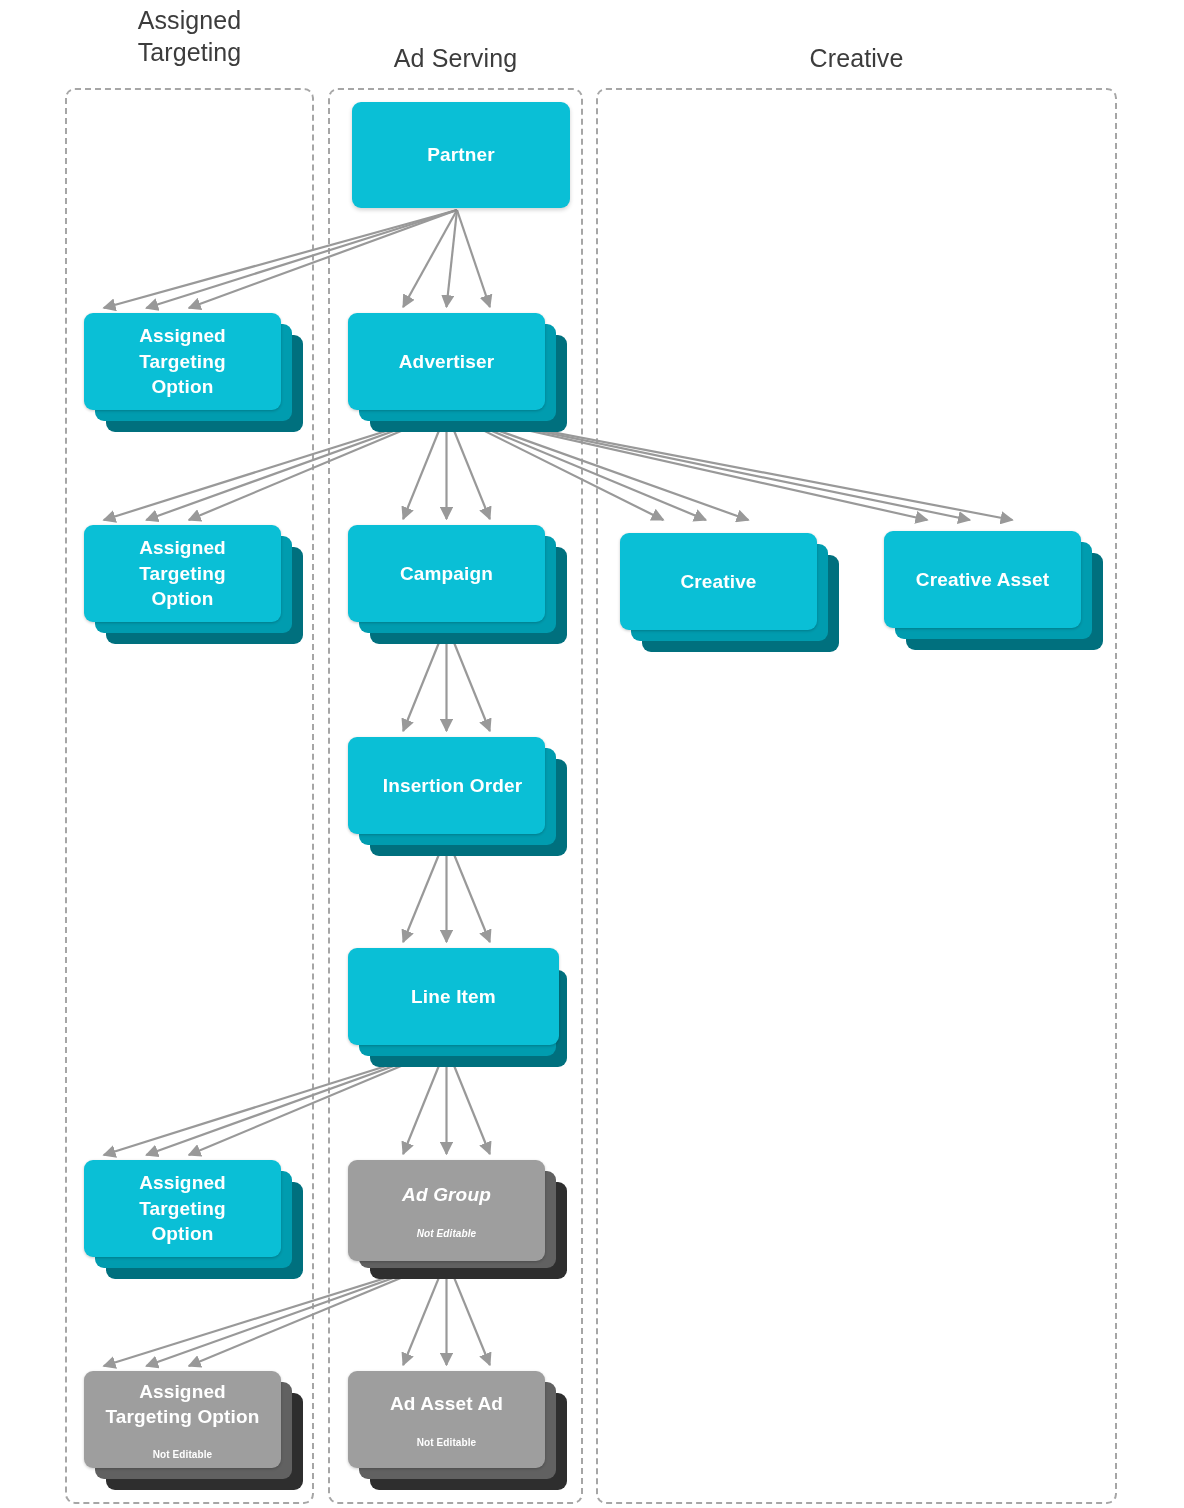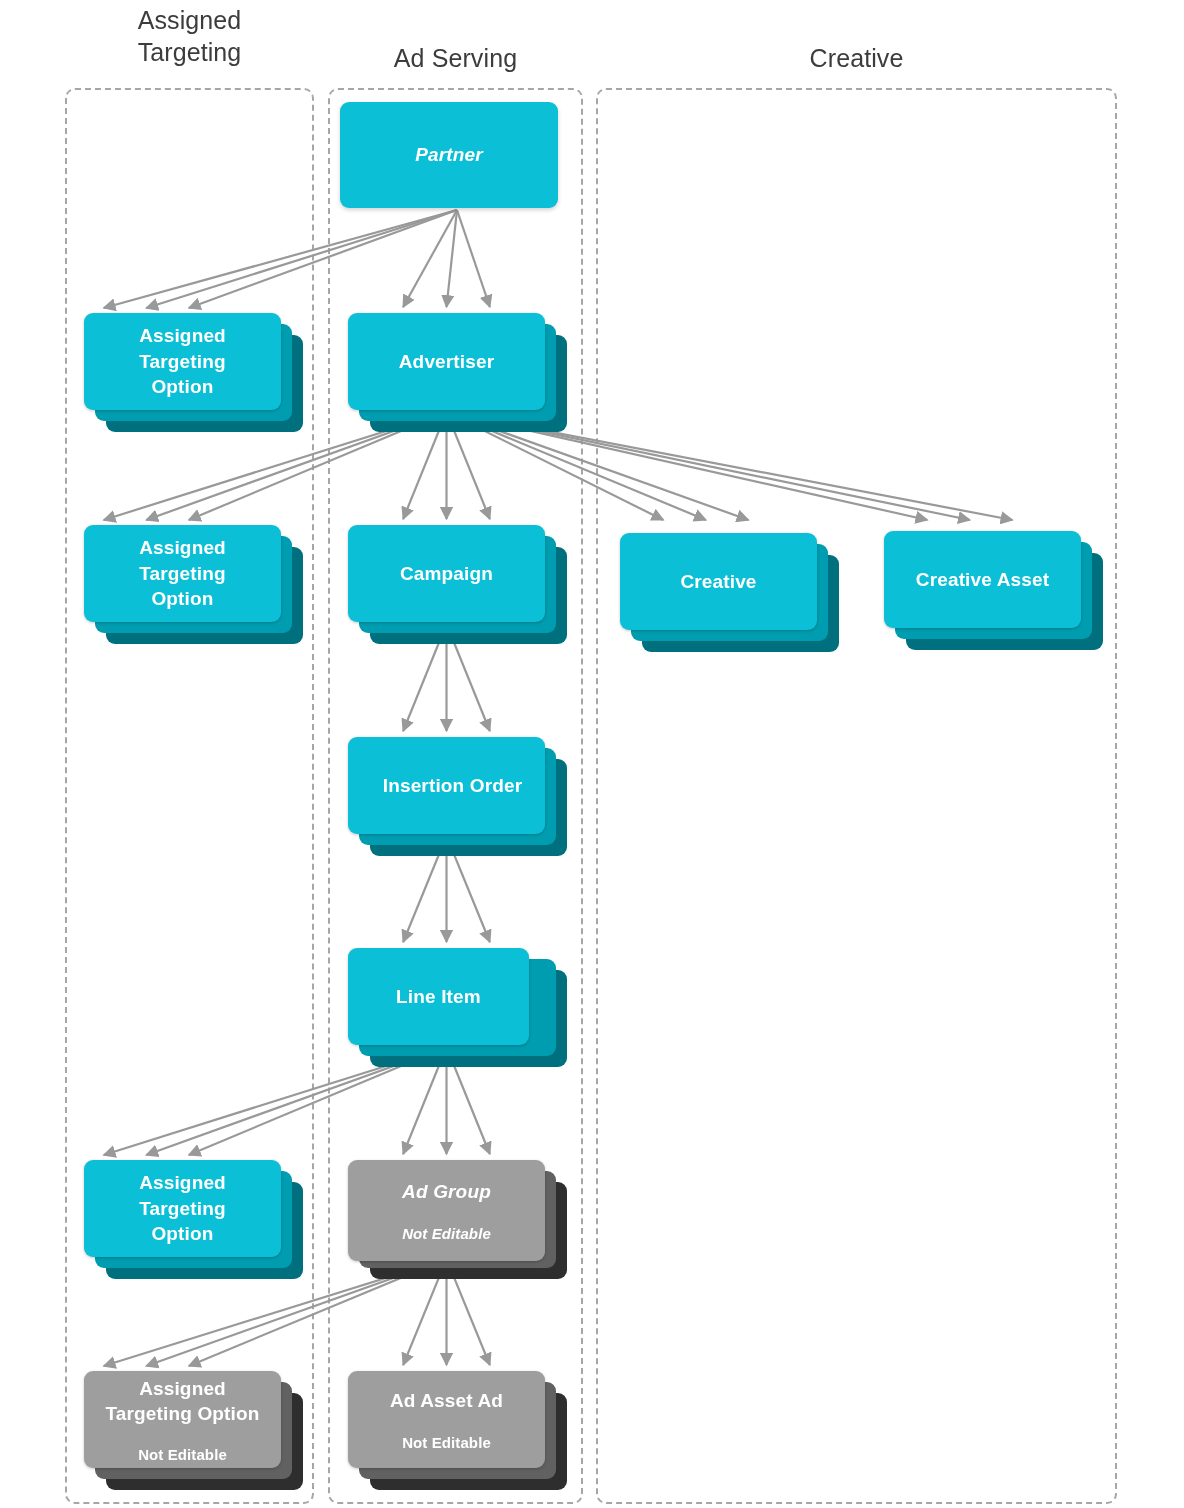--- a/index.html
+++ b/index.html
@@ -76,21 +76,21 @@
 
   .node-title {
     font-size: 19px;
     font-weight: bold;
     line-height: 1.34;
     color: #ffffff;
     letter-spacing: 0.15px;
     white-space: pre-line;
   }
   .node-sub {
-    font-size: 15px;
+    font-size: 10px;
     font-weight: bold;
     color: #ffffff;
     margin-top: 20px;
     letter-spacing: 0.1px;
   }
   .node.single .card.layer-front { box-shadow: 0 2px 4px rgba(0,0,0,0.18); }
 </style>
 </head>
 <body>
 
@@ -147,21 +147,21 @@
       <line x1="446.5" y1="1047" x2="489.84000000000003" y2="1154" stroke="#999999" stroke-width="2.2" marker-end="url(#ah)"></line>
       <line x1="446.5" y1="1259" x2="103.7" y2="1366" stroke="#999999" stroke-width="2.2" marker-end="url(#ah)"></line>
       <line x1="446.5" y1="1259" x2="146.252" y2="1366" stroke="#999999" stroke-width="2.2" marker-end="url(#ah)"></line>
       <line x1="446.5" y1="1259" x2="188.80399999999997" y2="1366" stroke="#999999" stroke-width="2.2" marker-end="url(#ah)"></line>
       <line x1="446.5" y1="1259" x2="403.15999999999997" y2="1365" stroke="#999999" stroke-width="2.2" marker-end="url(#ah)"></line>
       <line x1="446.5" y1="1259" x2="446.5" y2="1365" stroke="#999999" stroke-width="2.2" marker-end="url(#ah)"></line>
       <line x1="446.5" y1="1259" x2="489.84000000000003" y2="1365" stroke="#999999" stroke-width="2.2" marker-end="url(#ah)"></line>
     </svg>
 
   <div id="nodes-layer">
-      <div class="node cyan single" style="left: 340px; top: 102px; width: 242px; height: 130px; font-style: italic;">
+      <div class="node cyan single" style="left: 352px; top: 102px; width: 242px; height: 130px;">
         <div class="card layer-front" style="left: 0px; top: 0px; width: 218px; height: 106px;">
           <div class="node-title">Partner</div>
         </div>
       </div>
       <div class="node cyan" style="left: 84px; top: 313px; width: 221px; height: 121px;">
         <div class="card layer-back" style="left: 22px; top: 22px; width: 197px; height: 97px;"></div>
         <div class="card layer-mid" style="left: 11px; top: 11px; width: 197px; height: 97px;"></div>
         <div class="card layer-front" style="left: 0px; top: 0px; width: 197px; height: 97px;">
           <div class="node-title">Assigned
 Targeting
@@ -208,21 +208,21 @@
       <div class="node cyan" style="left: 348px; top: 737px; width: 221px; height: 121px;">
         <div class="card layer-back" style="left: 22px; top: 22px; width: 197px; height: 97px;"></div>
         <div class="card layer-mid" style="left: 11px; top: 11px; width: 197px; height: 97px;"></div>
         <div class="card layer-front" style="left: 0px; top: 0px; width: 197px; height: 97px; padding-left: 12px;">
           <div class="node-title">Insertion Order</div>
         </div>
       </div>
       <div class="node cyan" style="left: 348px; top: 948px; width: 221px; height: 121px;">
         <div class="card layer-back" style="left: 22px; top: 22px; width: 197px; height: 97px;"></div>
         <div class="card layer-mid" style="left: 11px; top: 11px; width: 197px; height: 97px;"></div>
-        <div class="card layer-front" style="left: 0px; top: 0px; width: 181px; height: 97px;">
+        <div class="card layer-front" style="left: 0px; top: 0px; width: 211px; height: 97px;">
           <div class="node-title">Line Item</div>
         </div>
       </div>
       <div class="node cyan" style="left: 84px; top: 1160px; width: 221px; height: 121px;">
         <div class="card layer-back" style="left: 22px; top: 22px; width: 197px; height: 97px;"></div>
         <div class="card layer-mid" style="left: 11px; top: 11px; width: 197px; height: 97px;"></div>
         <div class="card layer-front" style="left: 0px; top: 0px; width: 197px; height: 97px;">
           <div class="node-title">Assigned
 Targeting
 Option</div>

